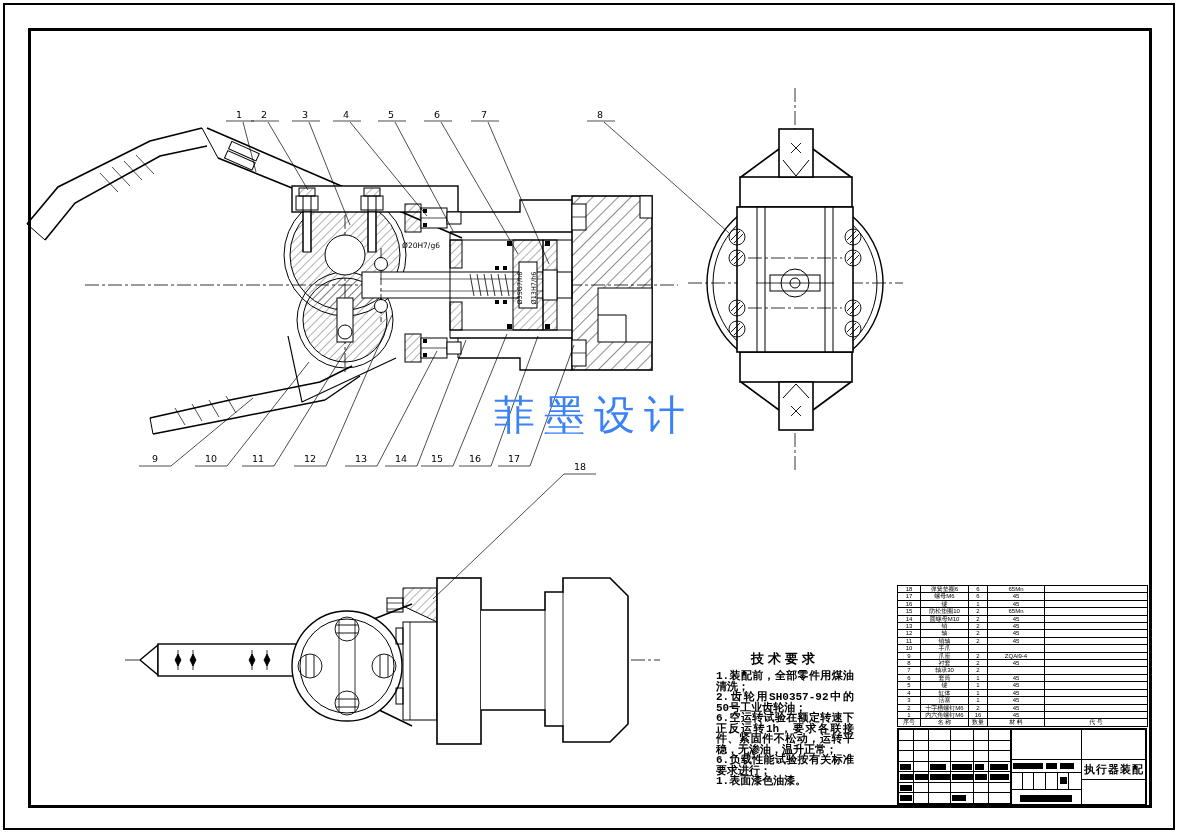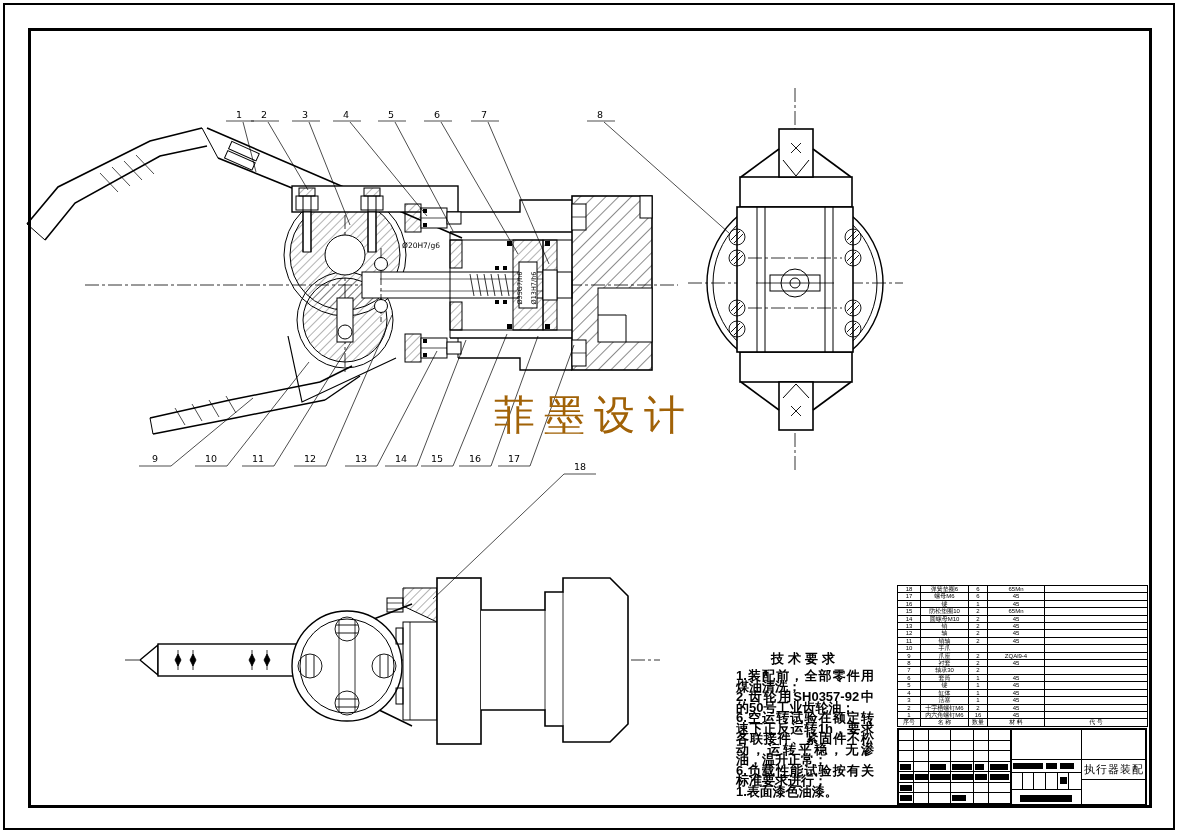--- a/index.html
+++ b/index.html
@@ -2,27 +2,27 @@
 <html><head>
 <meta charset="utf-8">
 <style>
   html,body{margin:0;padding:0;background:#888;}
   #canvas{position:relative;width:1178px;height:833px;background:#ffffff;overflow:hidden;
           font-family:"Liberation Sans", sans-serif;color:#000;}
   .border-outer{position:absolute;left:3px;top:3px;width:1168px;height:823px;border:2px solid #000;}
   .border-inner{position:absolute;left:28px;top:28px;width:1118px;height:774px;border:3px solid #000;}
   svg text{font-family:"DejaVu Sans", sans-serif;fill:#000;stroke:none;}
   .cl{stroke:#000;stroke-width:.8;stroke-dasharray:14 3 3 3;fill:none;}
-  .wm{position:absolute;color:#a16207;font-family:"DejaVu Serif", serif;font-weight:400;
+  .wm{position:absolute;color:#3b82f6;font-family:"DejaVu Serif", serif;font-weight:400;
       letter-spacing:9px;white-space:nowrap;z-index:30;}
   .wm-mid{left:494px;top:388px;font-size:41px;}
   
-  .techreq{position:absolute;left:736px;top:650px;width:138px;font-weight:700;}
+  .techreq{position:absolute;left:716px;top:650px;width:138px;font-weight:700;}
   .tr-title{font-size:13px;text-align:center;letter-spacing:4px;margin-bottom:3px;}
-  .tr-line{font-size:13px;line-height:10.5px;text-align:justify;}
+  .tr-line{font-size:11px;line-height:10.5px;text-align:justify;font-family:Liberation Mono, monospace;}
   
   .bom{position:absolute;left:897px;top:585px;width:250px;border-collapse:collapse;table-layout:fixed;}
   .bom td{border:1px solid #000;font-size:6px;line-height:6.4px;height:6.4px;padding:0;
           text-align:center;white-space:nowrap;overflow:hidden;}
   .bom td.nm{text-align:center;}
   
   .tblock{position:absolute;left:897px;top:728px;width:250px;height:78px;border:2px solid #000;box-sizing:border-box;}
   .tb-left{position:absolute;left:0;top:0;width:112px;height:100%;display:grid;
            grid-template-columns:15px 15px 22px 23px 15px 22px;grid-auto-rows:10.5px;border-right:1px solid #000;}
   .tb-left>div{border-right:1px solid #000;border-bottom:1px solid #000;position:relative;}
@@ -32,21 +32,21 @@
   .tm-b{height:12px;border-bottom:1px solid #000;display:flex;align-items:center;gap:3px;padding-left:2px;}
   .tm-b span{display:inline-block;height:6px;background:#000;}
   .tm-c{height:16px;border-bottom:1px solid #000;display:grid;grid-template-columns:repeat(6,1fr);}
   .tm-c>div{border-right:1px solid #000;position:relative;}
   .sq{position:absolute;left:2px;top:4px;width:7px;height:7px;background:#000;}
   .tm-d{height:17px;display:flex;align-items:center;justify-content:center;}
   .tm-d span{display:inline-block;width:52px;height:7px;background:#000;}
   .tb-right{position:absolute;left:182px;top:0;width:66px;height:100%;}
   .tr-a{height:29px;border-bottom:1px solid #000;}
   .tr-b{height:19px;border-bottom:1px solid #000;display:flex;align-items:center;justify-content:center;
-        font-size:11px;font-weight:400;letter-spacing:1px;}
+        font-size:11px;font-weight:700;letter-spacing:1px;}
   .tr-c{height:26px;}
 </style>
 </head>
 <body>
 
 <div id="canvas">
   <div class="border-outer"></div>
   <div class="border-inner"></div>
 
   <svg width="1178" height="833" viewBox="0 0 1178 833" style="position:absolute;left:0;top:0;">

